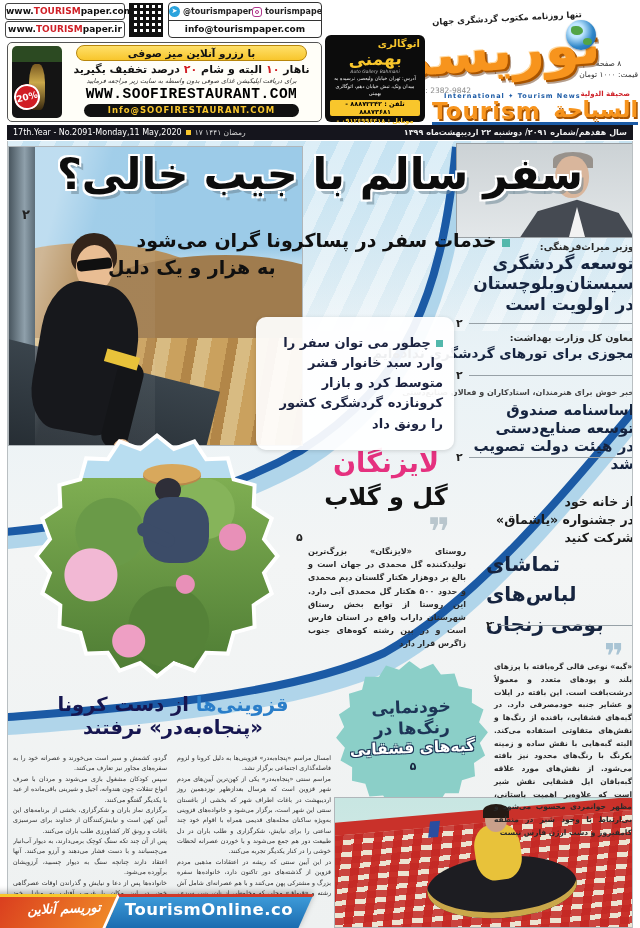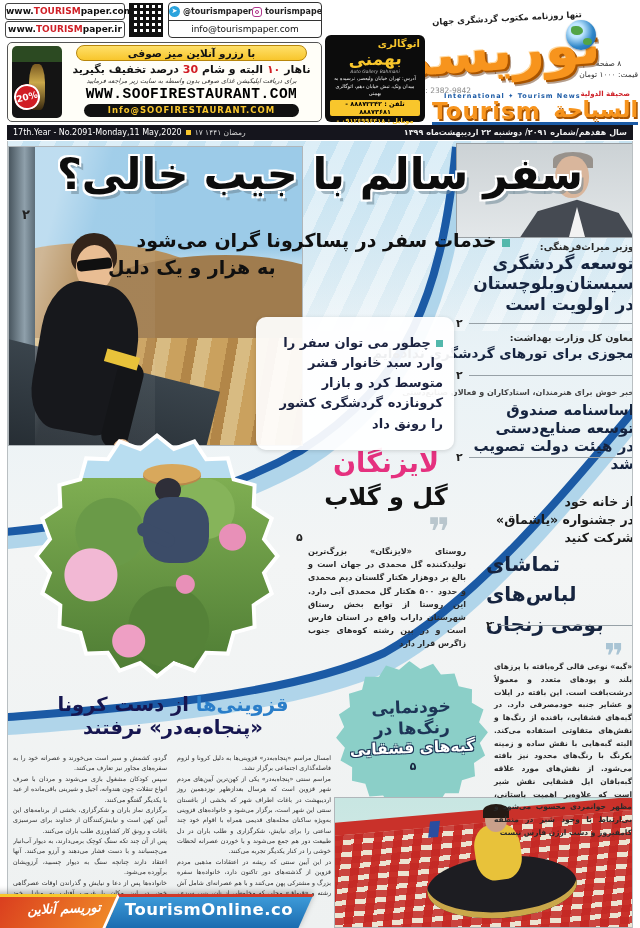--- a/index.html
+++ b/index.html
@@ -16,21 +16,21 @@
   .urlline .red { color:#cf2027; }
   .qr { left:129px; top:3px; width:34px; height:34px; border:2px solid #111; background:
         repeating-linear-gradient(0deg,#111 0 3px,transparent 3px 6px),
         repeating-linear-gradient(90deg,#111 0 3px,#fff 3px 6px); }
   .socialbox { left:168px; top:2px; width:154px; height:36px; border:1px solid #333; border-radius:4px; overflow:hidden;}
   .socialrow { display:flex; align-items:center; justify-content:space-around; height:18px; border-bottom:1px solid #333; font-size:8px; font-weight:bold; color:#222;}
   .socialrow .it { display:flex; align-items:center; gap:3px; }
   .tg { width:11px; height:11px; border-radius:50%; background:#2aa3dd; color:#fff; font-size:7px; line-height:11px; text-align:center;}
   .ig { width:10px; height:10px; border:1.5px solid #b0368c; border-radius:3px; position:relative;}
   .ig::after{ content:""; position:absolute; inset:2px; border:1px solid #b0368c; border-radius:50%; }
-  .mailrow { height:16px; line-height:16px; text-align:center; font-size:9px; font-weight:normal; color:#111; }
+  .mailrow { height:16px; line-height:16px; text-align:center; font-size:9px; font-weight:bold; color:#111; }
 
   
   .tagline { right:58px; top:13px; font-size:8.5px; font-weight:bold; color:#222; transform:rotate(-3deg); }
   .logo-fa { right:40px; top:18px; font-size:56px; font-weight:bold; color:#f7941d; transform:rotate(-4deg);
              text-shadow:2px 2px 0 #a85400, -1px -1px 0 #ffd9a0, 3px 4px 0 rgba(90,40,0,.45); letter-spacing:-2px;}
   .globe { right:44px; top:20px; width:30px; height:30px; border-radius:50%;
            background:radial-gradient(circle at 35% 35%, #bfe6ff 0 25%, #2f86c8 60%, #1b5aa5 100%); box-shadow:0 1px 2px rgba(0,0,0,.4);}
   .globe::after { content:""; position:absolute; left:5px; top:6px; width:12px; height:9px; background:#52a447; border-radius:40% 60% 50% 50%; }
   .globe::before { content:""; position:absolute; right:4px; bottom:5px; width:9px; height:7px; background:#52a447; border-radius:50%; }
   .issn { left:408px; top:86px; font-size:7.5px; color:#8a8a8a; }
@@ -251,21 +251,21 @@
   </div>
   <div class="abs mastline"></div>
 
   <div class="abs soofi">
     <div class="soofi-img">
       <div class="soofi-bottle"></div>
       <div class="soofi-badge">20%</div>
     </div>
     <div class="soofi-body">
       <div class="soofi-banner rtl">با رزرو آنلاین میز صوفی</div>
-      <div class="soofi-l1 rtl"><span>ناهار </span><span class="red">۱۰</span><span> البته و شام </span><span class="red">30</span><span> درصد تخفیف بگیرید</span></div>
+      <div class="soofi-l1 rtl"><span>ناهار </span><span class="red">۱۰</span><span> البته و شام </span><span class="red">۲۰</span><span> درصد تخفیف بگیرید</span></div>
       <div class="soofi-l2 rtl">برای دریافت اپلیکیشن غذای صوفی بدون واسطه به سایت زیر مراجعه فرمایید</div>
       <div class="soofi-url">WWW.SOOFIRESTAURANT.COM</div>
       <div class="soofi-mail">Info@SOOFIRESTAURANT.COM</div>
     </div>
   </div>
 
   <div class="abs bahmani">
     <div class="bah-t1">اتوگالری</div>
     <div class="bah-name">بهمنی</div>
     <div class="bah-en">Auto Gallery Bahmani</div>

